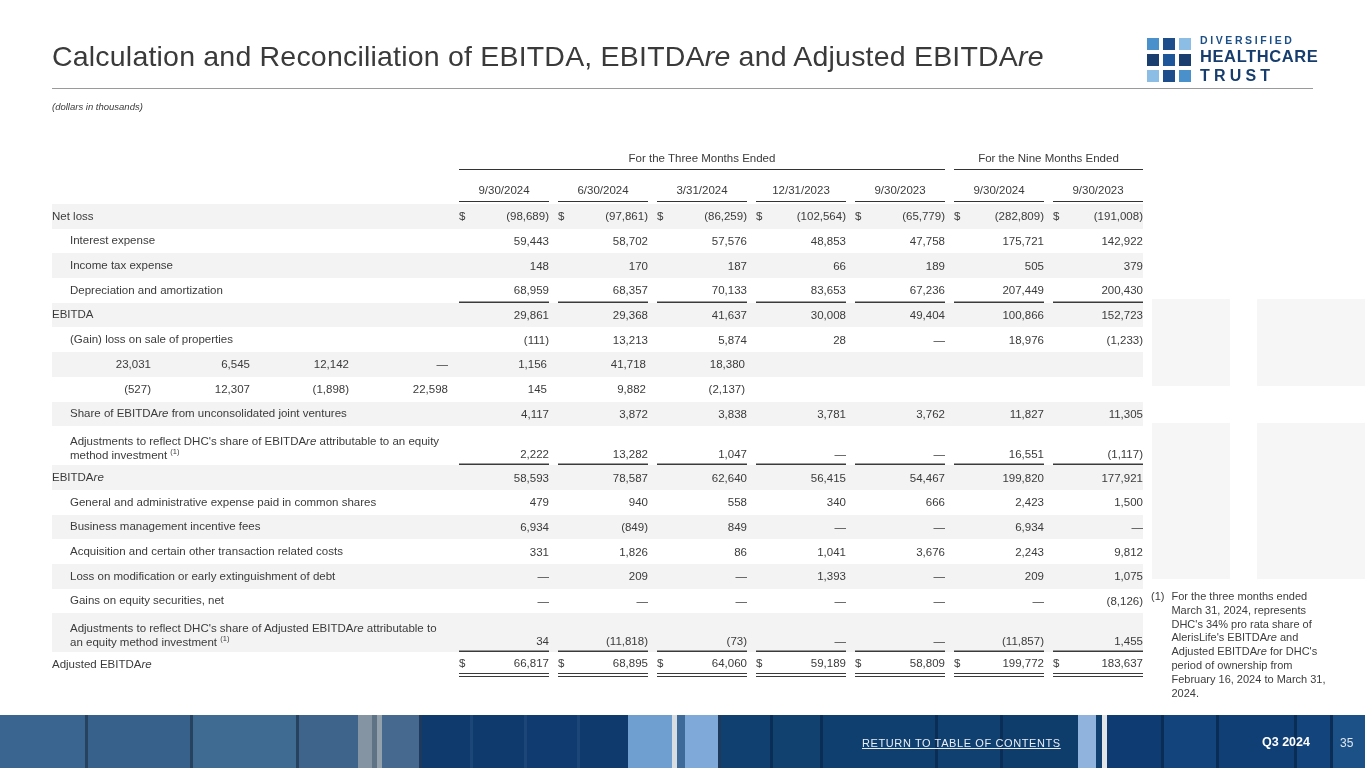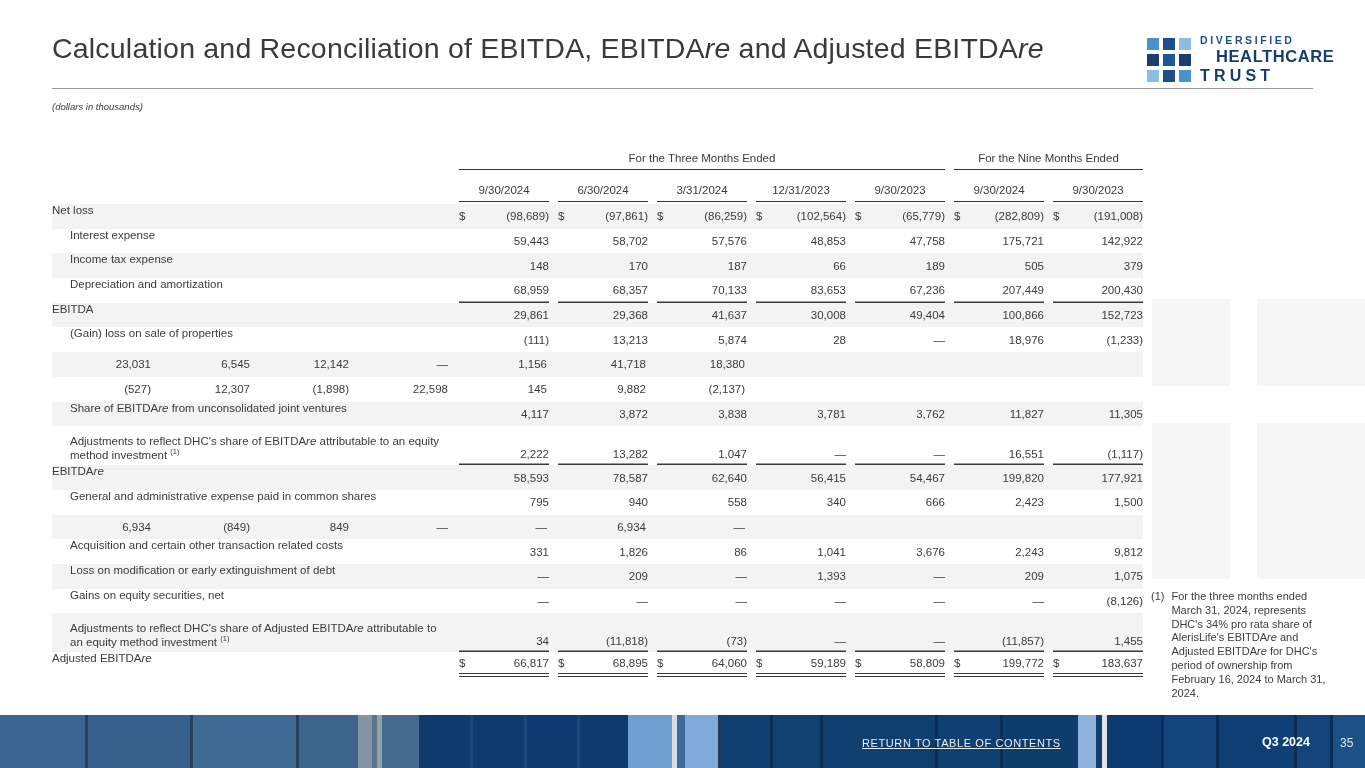--- a/index.html
+++ b/index.html
@@ -1,41 +1,41 @@
 <!DOCTYPE html>
 <html><head>
 <meta charset="utf-8">
 <style>
   * { margin:0; padding:0; box-sizing:border-box; }
   html,body { width:1365px; height:768px; background:#fff; overflow:hidden;
     font-family:"Liberation Sans", sans-serif; color:#3c3c3c; }
   .slide { position:relative; width:1365px; height:768px; background:#fff; }
 
   
-  .title { position:absolute; left:52px; top:32px; font-size:28.5px; font-weight:400;
+  .title { position:absolute; left:52px; top:40px; font-size:28.5px; font-weight:400;
     letter-spacing:0.2px; color:#3a3a3a; }
   .title i, .re { font-style:italic; }
   .title-rule { position:absolute; left:52px; top:88px; width:1261px; height:1px; background:#9a9a9a; }
   .subtitle { position:absolute; left:52px; top:101px; font-size:9.5px; font-style:italic; color:#3a3a3a; }
 
   
   .logo { position:absolute; left:1147px; top:34px; display:flex; gap:9px; align-items:center; }
   .logo-grid { display:grid; grid-template-columns:repeat(3,12px); grid-template-rows:repeat(3,12px); gap:4px; }
   .logo-grid div { width:12px; height:12px; }
   .logo-text { display:flex; flex-direction:column; justify-content:center; }
   .logo-l1 { font-size:10.5px; font-weight:700; letter-spacing:2.6px; color:#1d4f87; }
-  .logo-l2 { font-size:16.5px; font-weight:700; letter-spacing:0.6px; color:#163d6e; margin:1px 16px; }
+  .logo-l2 { font-size:16.5px; font-weight:700; letter-spacing:0.6px; color:#163d6e; margin:1px 0; }
   .logo-l3 { font-size:16px; font-weight:700; letter-spacing:4.2px; color:#163d6e; }
 
   
   .deco { position:absolute; background:#f6f6f6; }
 
   
   .tbl { position:absolute; left:52px; top:146px; width:1091px; font-size:11.5px; color:#3b3b3b; }
-  .trow { display:flex; height:24.7px; }
+  .trow { display:flex; align-items:center; height:24.7px; }
   .trow.tall { height:39px; align-items:flex-end; }
   .trow.tall .tlabel { padding-bottom:3px; }
   .trow.tall .tcell { padding-bottom:5px; }
   .trow.shaded { background:#f3f3f3; }
   .tlabel { flex:0 0 398px; line-height:1.15; }
   .tlabel.ind { padding-left:18px; }
   .tlabel sup { font-size:7.5px; vertical-align:super; }
   .tcell { flex:0 0 90px; margin-left:9px; display:flex; justify-content:space-between;
     align-items:flex-end; height:100%; align-items:center; }
   .trow.tall .tcell { align-items:flex-end; }
@@ -381,21 +381,21 @@
           <div class="tcell">
             <span class="num">199,820</span>
           </div>
           <div class="tcell">
             <span class="num">177,921</span>
           </div>
         </div>
         <div class="trow">
           <div class="tlabel ind">General and administrative expense paid in common shares</div>
           <div class="tcell">
-            <span class="num">795</span>
+            <span class="num">479</span>
           </div>
           <div class="tcell">
             <span class="num">940</span>
           </div>
           <div class="tcell">
             <span class="num">558</span>
           </div>
           <div class="tcell">
             <span class="num">340</span>
           </div>
@@ -403,20 +403,21 @@
             <span class="num">666</span>
           </div>
           <div class="tcell">
             <span class="num">2,423</span>
           </div>
           <div class="tcell">
             <span class="num">1,500</span>
           </div>
         </div>
         <div class="trow shaded">
+          <div class="tlabel ind">Business management incentive fees</div>
           <div class="tcell">
             <span class="num">6,934</span>
           </div>
           <div class="tcell">
             <span class="num">(849)</span>
           </div>
           <div class="tcell">
             <span class="num">849</span>
           </div>
           <div class="tcell">

